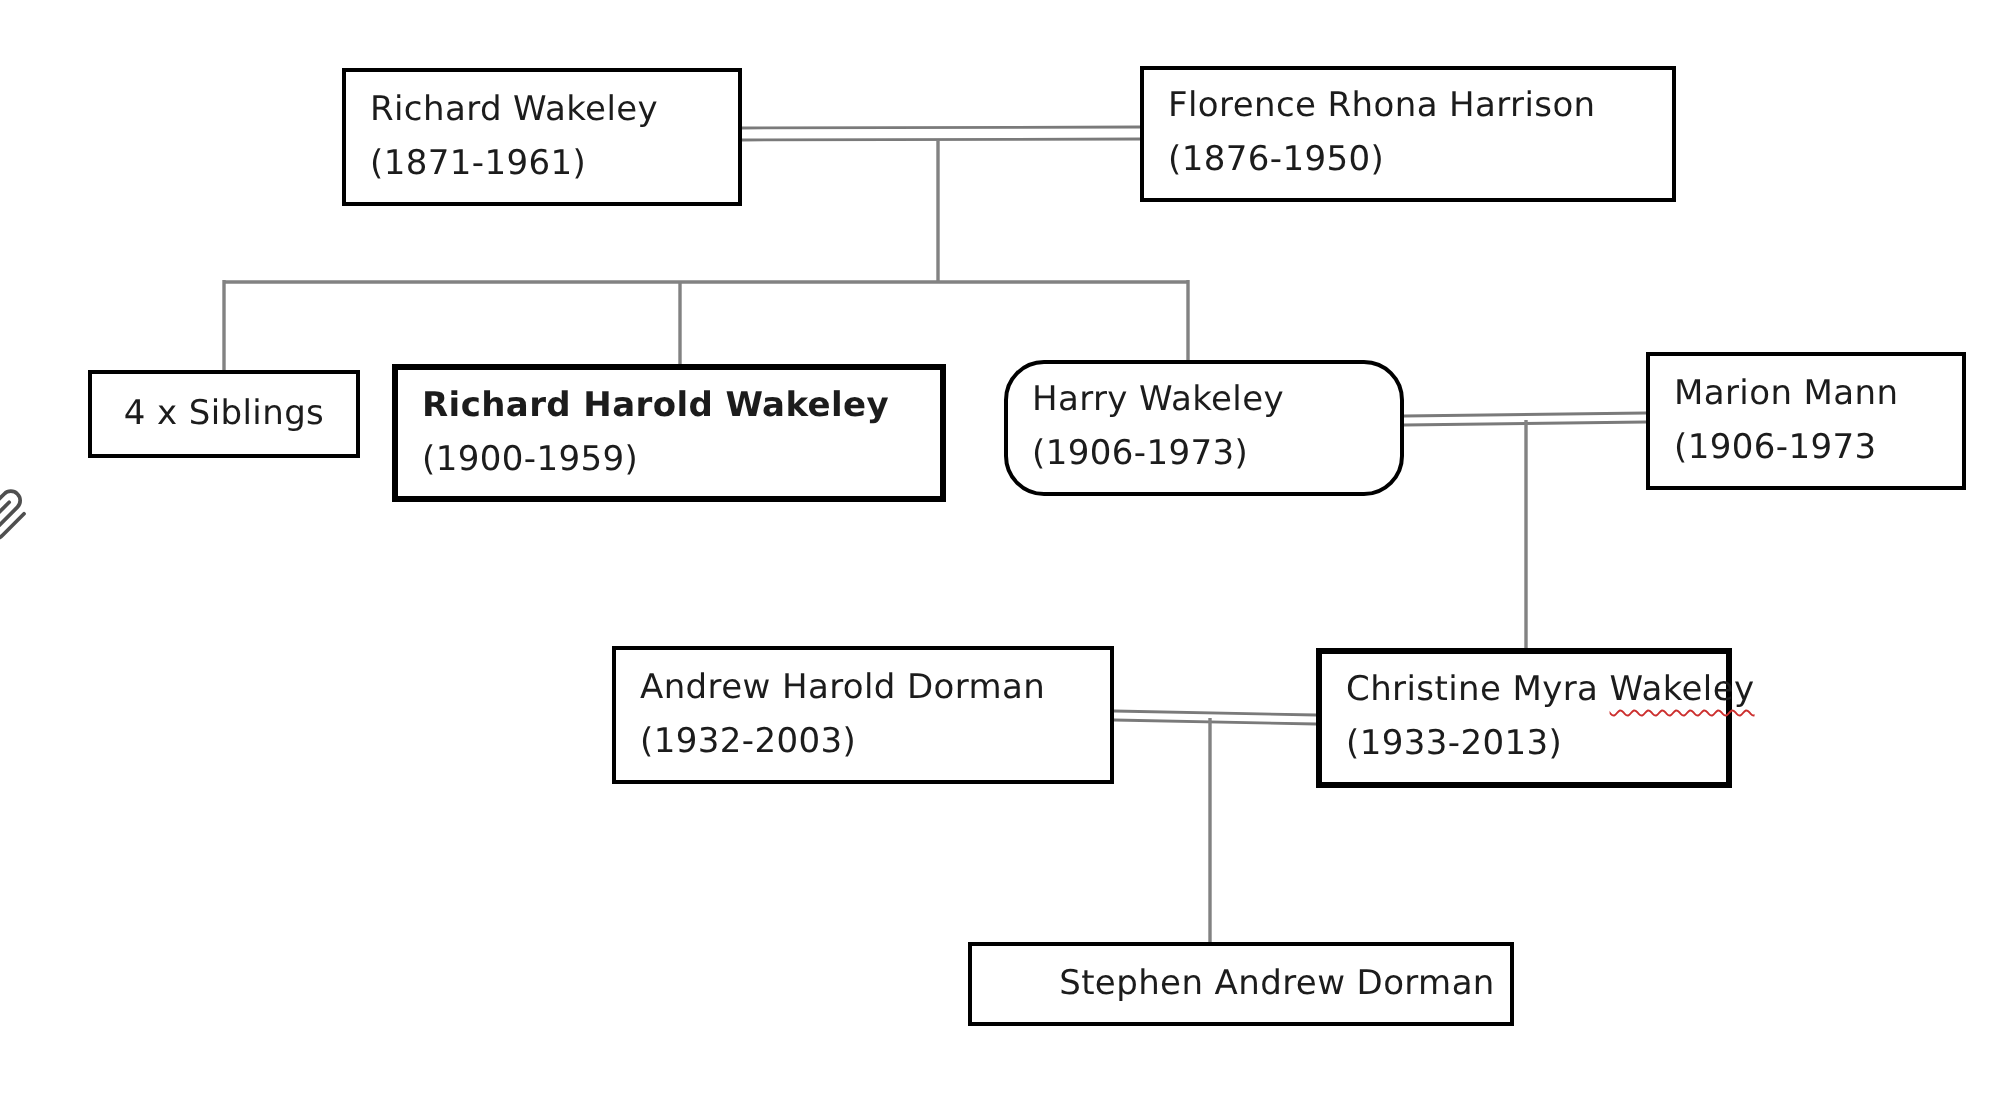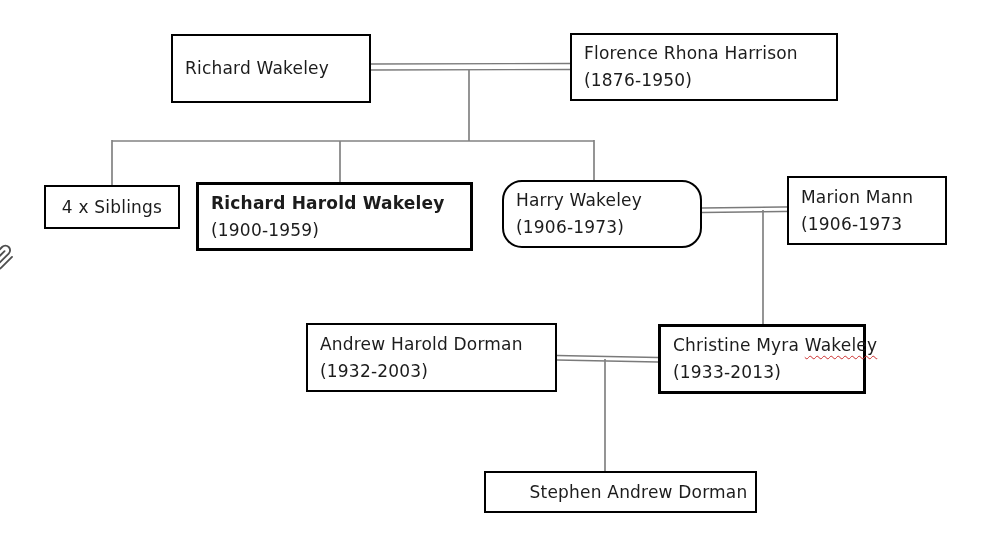--- a/index.html
+++ b/index.html
@@ -42,21 +42,21 @@
     text-decoration-color: #cc2f2e;
     text-decoration-thickness: 1px;
     text-underline-offset: 4px;
   }
   
   #n-richard   { left: 171px; top: 34px;  width: 200px; height: 69px; }
   #n-florence  { left: 570px; top: 33px;  width: 268px; height: 68px; }
   #n-siblings  { left: 44px;  top: 185px; width: 136px; height: 44px; }
   #n-rharold   { left: 196px; top: 182px; width: 277px; height: 69px; }
   #n-harry     { left: 502px; top: 180px; width: 200px; height: 68px; border-radius: 20px; }
-  #n-marion    { left: 787px; top: 176px; width: 160px; height: 69px; }
+  #n-marion    { left: 823px; top: 176px; width: 160px; height: 69px; }
   #n-andrew    { left: 306px; top: 323px; width: 251px; height: 69px; }
   #n-christine { left: 658px; top: 324px; width: 208px; height: 70px; }
   #n-stephen   { left: 484px; top: 471px; width: 273px; height: 42px; padding-left: 42px; }
   .edge-icon { position: absolute; left: -13px; top: 243px; }
 </style>
 </head>
 <body>
 
 <div class="canvas">
 
@@ -79,20 +79,21 @@
     <line x1="763" y1="210" x2="763" y2="325" stroke="#828282" stroke-width="1.7"></line>
 
     <line x1="557" y1="355.5" x2="658" y2="357.5" stroke="#7a7a7a" stroke-width="1.4"></line>
     <line x1="557" y1="360" x2="658" y2="362" stroke="#7a7a7a" stroke-width="1.4"></line>
 
     <line x1="605" y1="359" x2="605" y2="472" stroke="#828282" stroke-width="1.7"></line>
   </svg>
 
   <div class="node" id="n-richard">
     <span class="name">Richard Wakeley</span>
+    <span class="dates">(1871-1961)</span>
   </div>
 
   <div class="node" id="n-florence">
     <span class="name">Florence Rhona Harrison</span>
     <span class="dates">(1876-1950)</span>
   </div>
 
   <div class="node single" id="n-siblings">
     <span class="name">4 x Siblings</span>
   </div>

